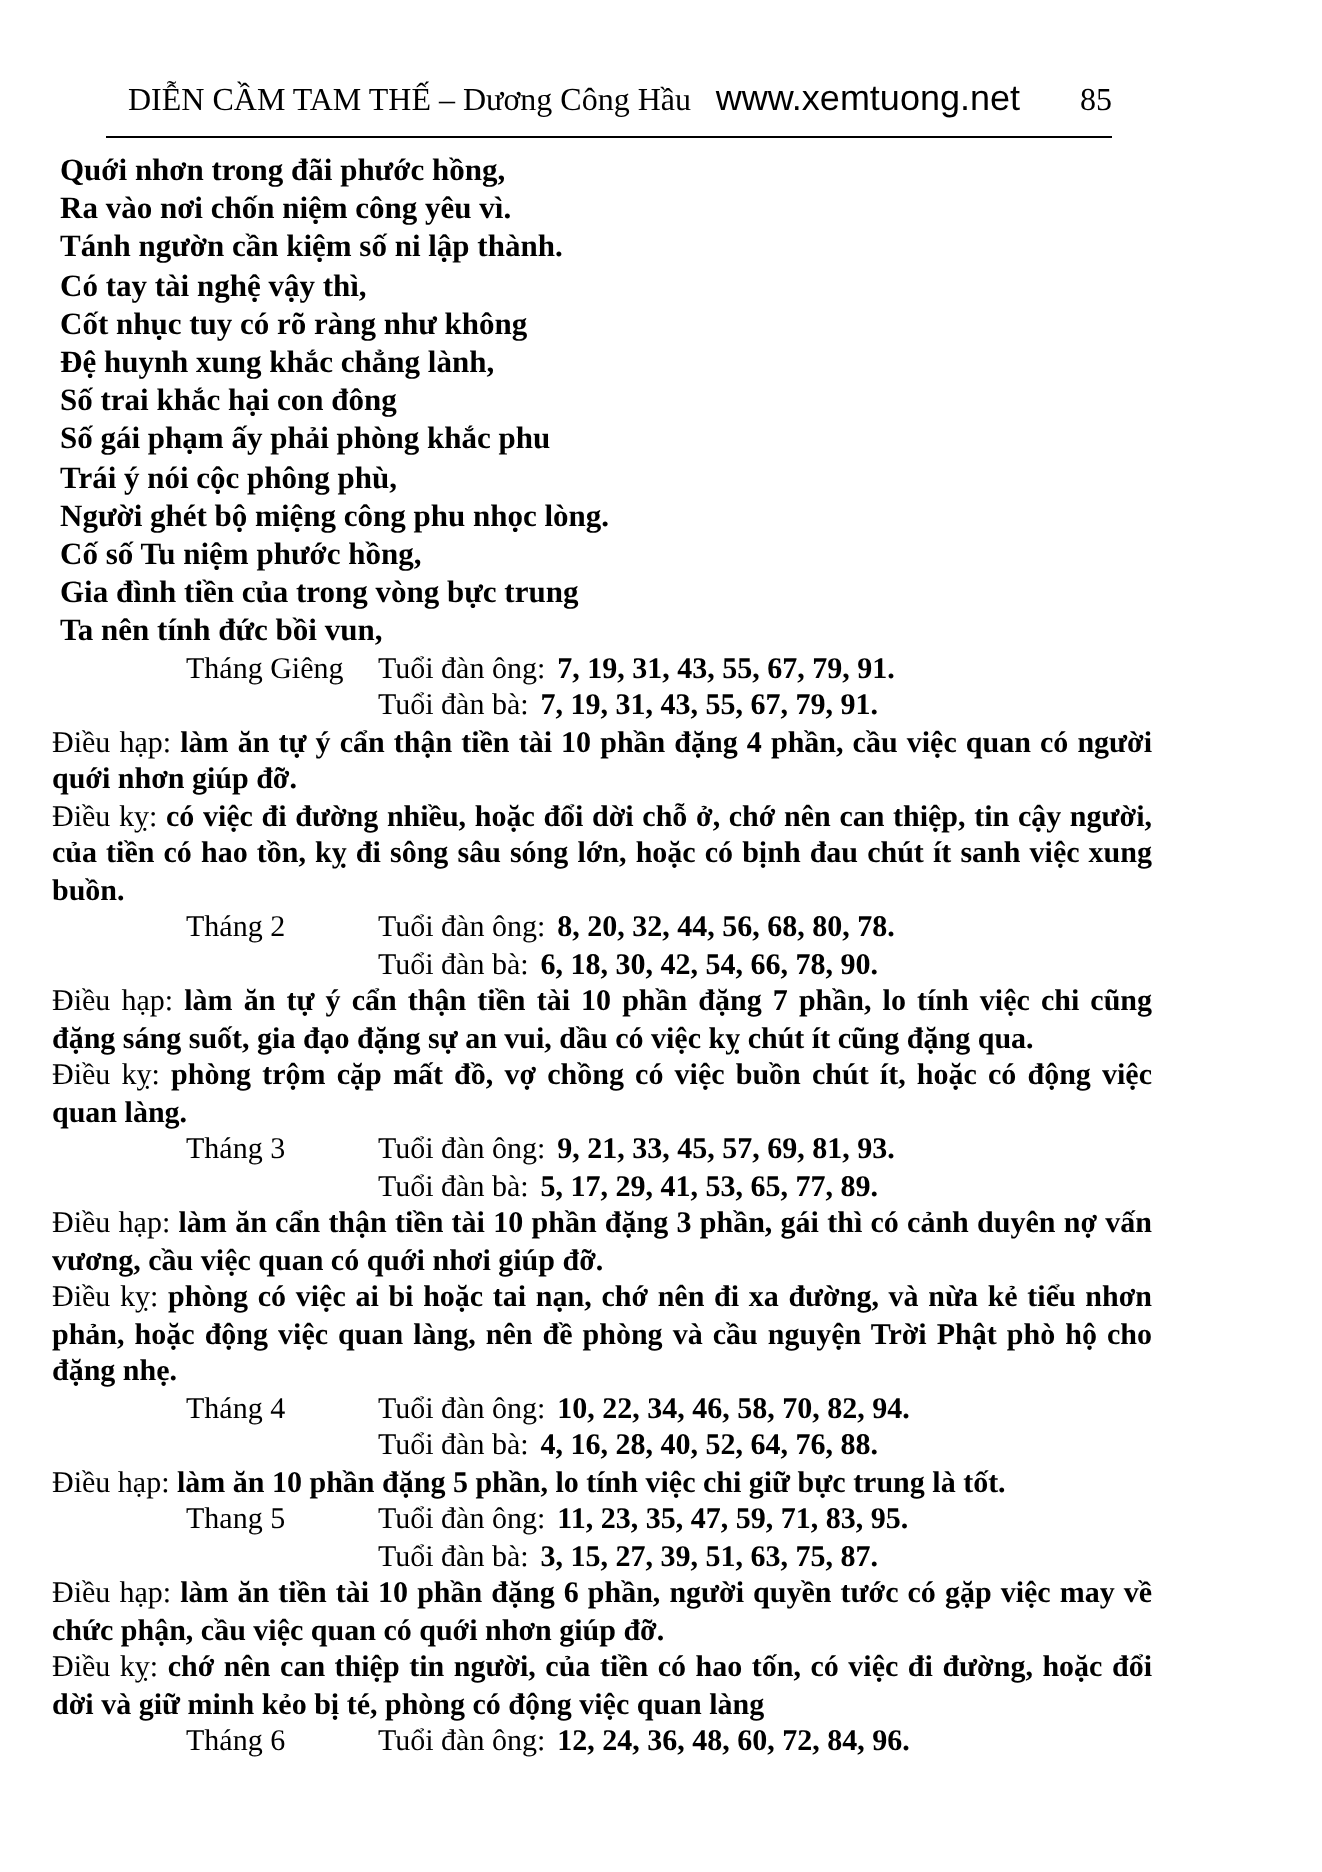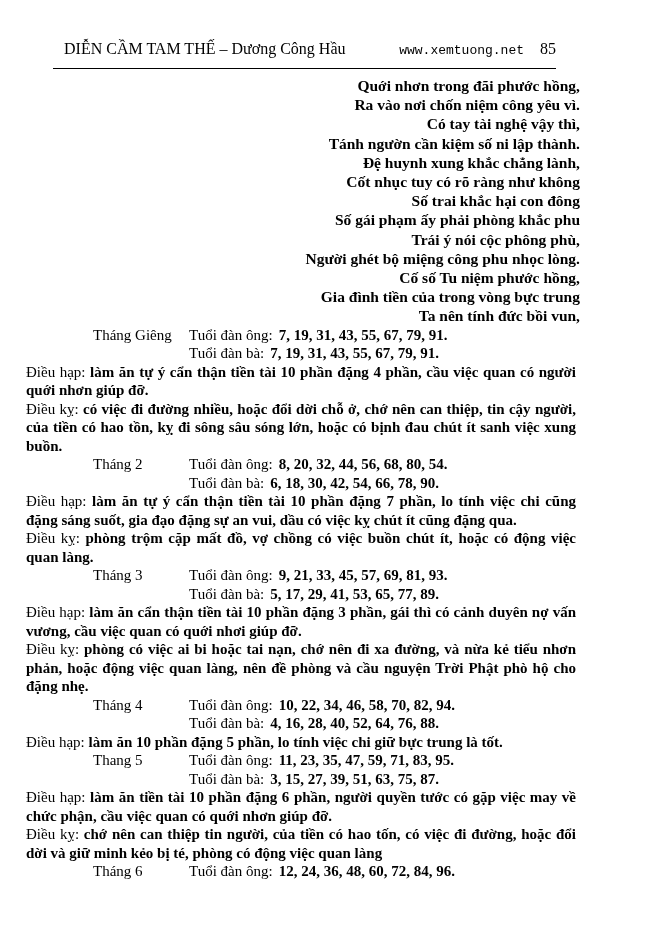--- a/index.html
+++ b/index.html
@@ -16,31 +16,31 @@
   
   .header {
     display: flex;
     align-items: baseline;
     margin: 40px 54px 0 64px;
     font-size: 16px;
     line-height: 18px;
     white-space: nowrap;
   }
   .header .title { flex: 1 1 auto; }
-  .header .website { margin-right: 16px; font-family: Liberation Mono, monospace; font-size: 13px; }
+  .header .website { margin-right: 30px; font-family: Liberation Sans, sans-serif; font-size: 18px; }
   .header .pagenum { }
   .rule {
     border-top: 1.5px solid #000;
     margin: 8px 54px 0 53px;
     height: 0;
   }
   
   .poem {
     margin: 7px 30px 0 30px;
-    text-align: right;
+    text-align: left;
     font-weight: bold;
     font-size: 15.5px;
     line-height: 19.2px;
   }
   
   .months {
     margin: 0 34px 0 26px;
     font-size: 15px;
     line-height: 18.5px;
   }
@@ -70,24 +70,24 @@
     <span class="title">DIỄN CẦM TAM THẾ – Dương Công Hầu</span>
     <span class="website">www.xemtuong.net</span>
     <span class="pagenum">85</span>
   </div>
 
   <div class="rule"></div>
 
   <div class="poem">
       <div class="poem-line">Quới nhơn trong đãi phước hồng,</div>
       <div class="poem-line">Ra vào nơi chốn niệm công yêu vì.</div>
+      <div class="poem-line">Tánh ngườn cần kiệm số ni lập thành.</div>
       <div class="poem-line">Có tay tài nghệ vậy thì,</div>
-      <div class="poem-line">Tánh ngườn cần kiệm số ni lập thành.</div>
+      <div class="poem-line">Cốt nhục tuy có rõ ràng như không</div>
       <div class="poem-line">Đệ huynh xung khắc chẳng lành,</div>
-      <div class="poem-line">Cốt nhục tuy có rõ ràng như không</div>
       <div class="poem-line">Số trai khắc hại con đông</div>
       <div class="poem-line">Số gái phạm ấy phải phòng khắc phu</div>
       <div class="poem-line">Trái ý nói cộc phông phù,</div>
       <div class="poem-line">Người ghét bộ miệng công phu nhọc lòng.</div>
       <div class="poem-line">Cố số Tu niệm phước hồng,</div>
       <div class="poem-line">Gia đình tiền của trong vòng bực trung</div>
       <div class="poem-line">Ta nên tính đức bồi vun,</div>
     </div>
 
   <div class="months">
@@ -97,21 +97,21 @@
     </div>
     <div class="ages-row">
       <span class="mname"></span><span class="alabel">Tuổi đàn bà:</span><span class="avals">7, 19, 31, 43, 55, 67, 79, 91.</span>
     </div>
     <p class="para"><span class="plabel">Điều hạp:</span> <span class="ptext">làm ăn tự ý cẩn thận tiền tài 10 phần đặng 4 phần, cầu việc quan có người quới nhơn giúp đỡ.</span></p>
     <p class="para"><span class="plabel">Điều kỵ:</span> <span class="ptext">có việc đi đường nhiều, hoặc đổi dời chỗ ở, chớ nên can thiệp, tin cậy người, của tiền có hao tồn, kỵ đi sông sâu sóng lớn, hoặc có bịnh đau chút ít sanh việc xung buồn.</span></p>
   </div>
 
   <div class="month">
     <div class="ages-row">
-      <span class="mname">Tháng 2</span><span class="alabel">Tuổi đàn ông:</span><span class="avals">8, 20, 32, 44, 56, 68, 80, 54.</span>
+      <span class="mname">Tháng 2</span><span class="alabel">Tuổi đàn ông:</span><span class="avals">8, 20, 32, 44, 56, 68, 80, 78.</span>
     </div>
     <div class="ages-row">
       <span class="mname"></span><span class="alabel">Tuổi đàn bà:</span><span class="avals">6, 18, 30, 42, 54, 66, 78, 90.</span>
     </div>
     <p class="para"><span class="plabel">Điều hạp:</span> <span class="ptext">làm ăn tự ý cẩn thận tiền tài 10 phần đặng 7 phần, lo tính việc chi cũng đặng sáng suốt, gia đạo đặng sự an vui, dầu có việc kỵ chút ít cũng đặng qua.</span></p>
     <p class="para"><span class="plabel">Điều kỵ:</span> <span class="ptext">phòng trộm cặp mất đồ, vợ chồng có việc buồn chút ít, hoặc có động việc quan làng.</span></p>
   </div>
 
   <div class="month">
     <div class="ages-row">

